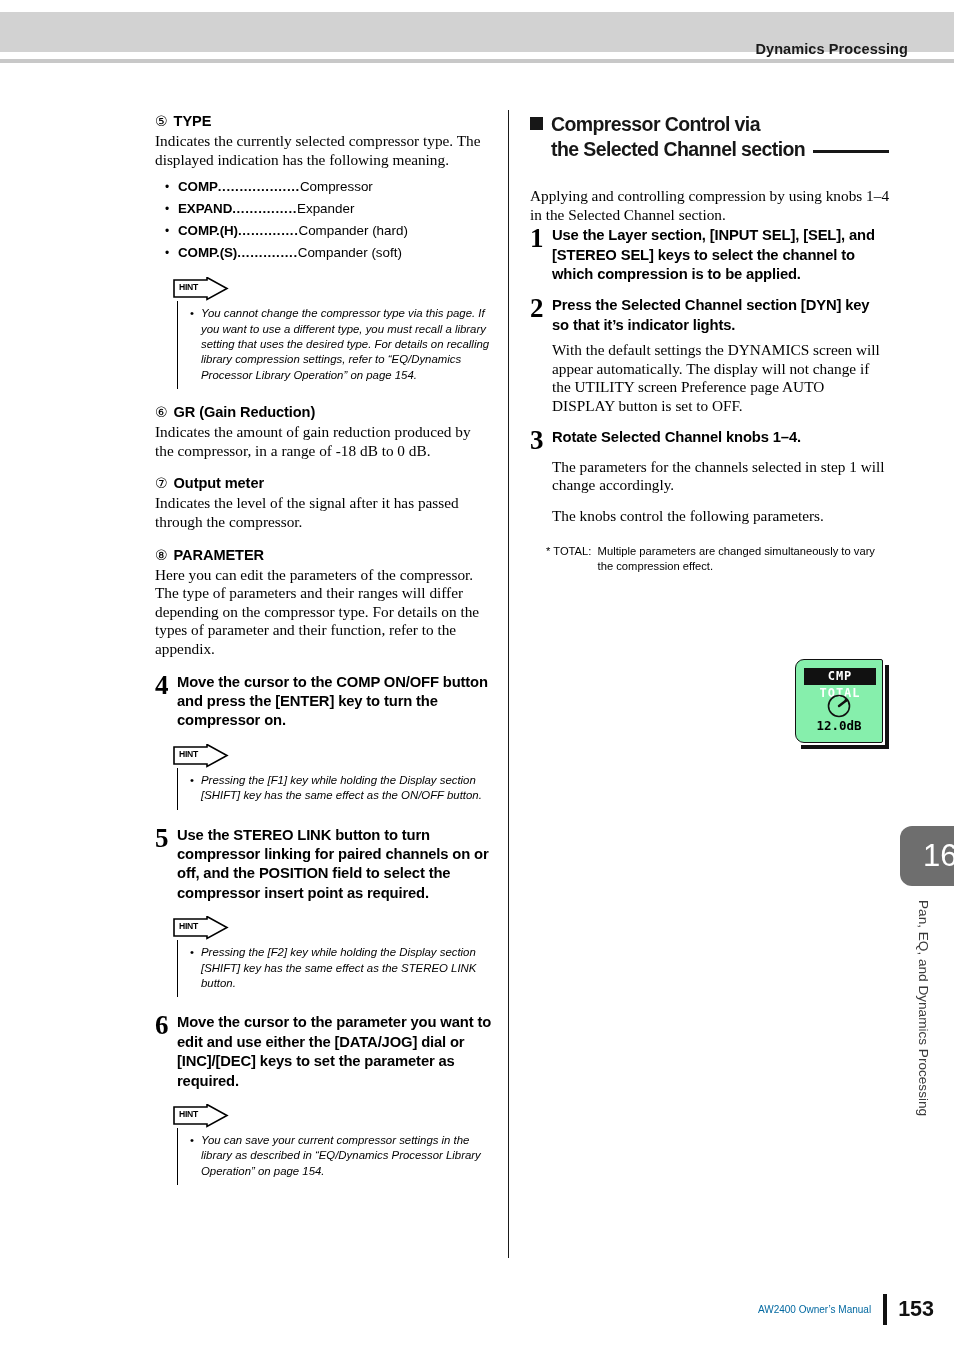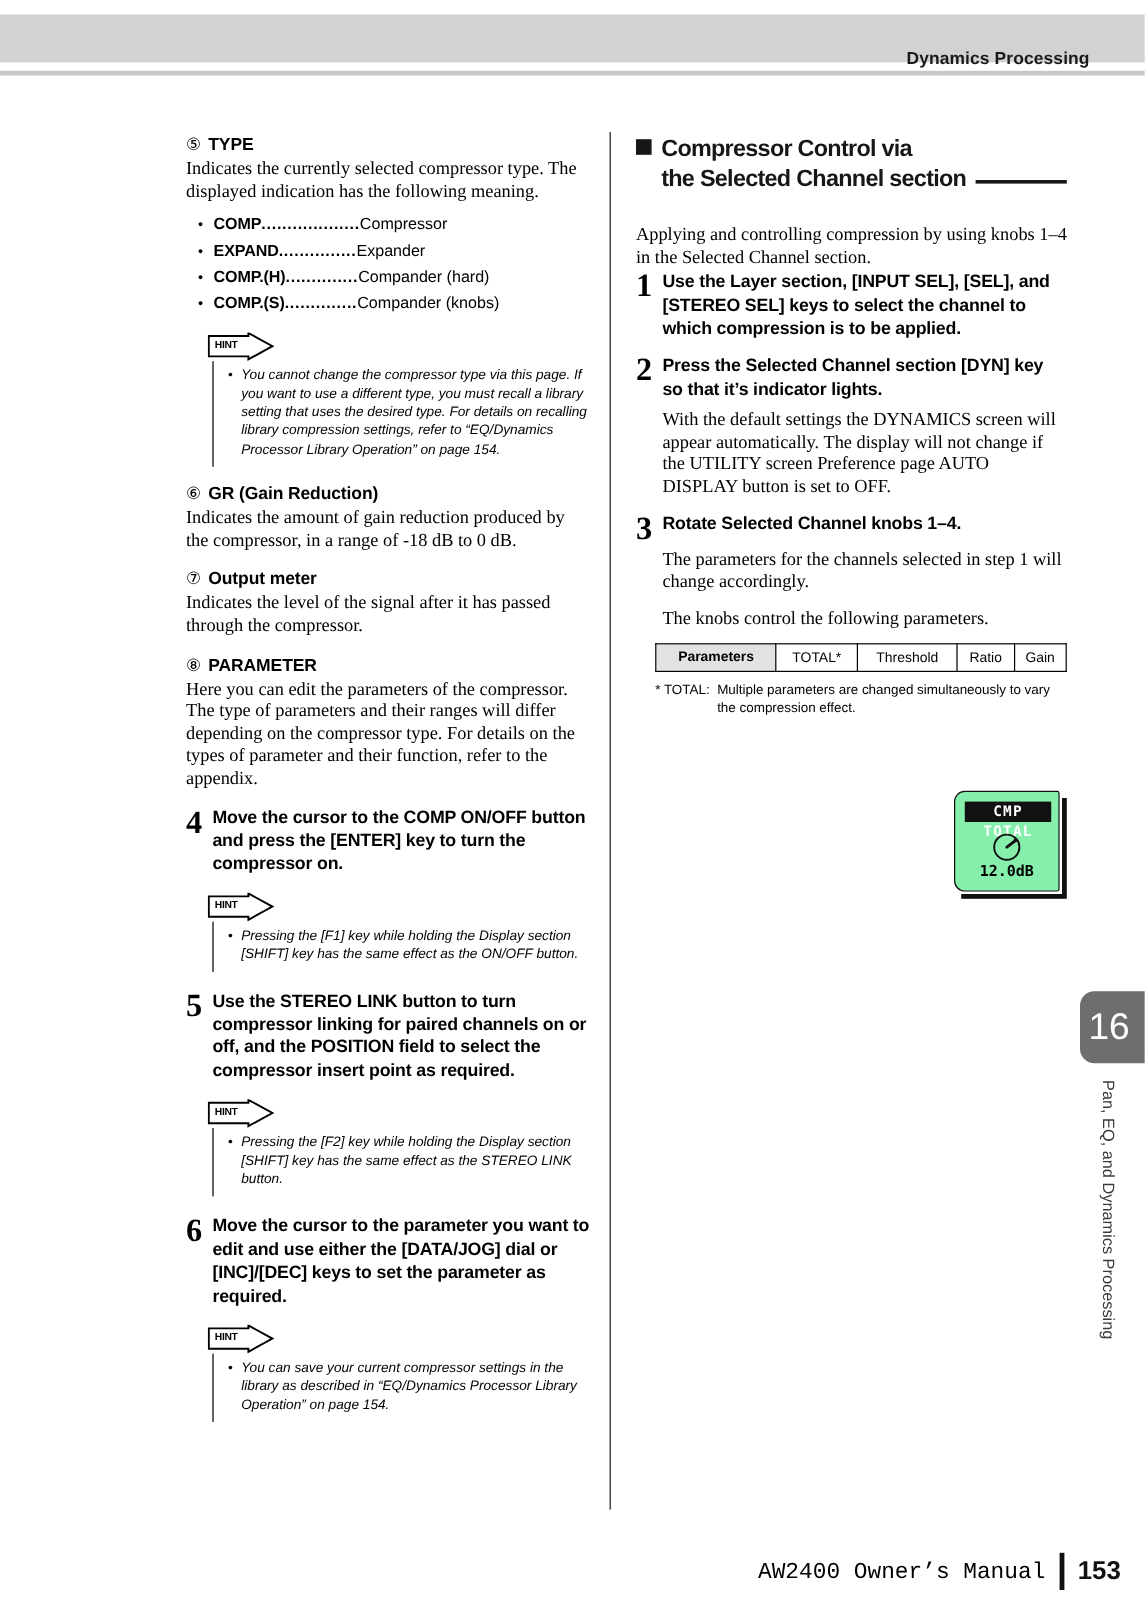--- a/index.html
+++ b/index.html
@@ -304,21 +304,21 @@
     width: 54px;
     height: 60px;
     background: #6e6e6e;
     border-radius: 12px 0 0 12px;
   }
   .chapter-tab .num {
     font-family: "Liberation Sans", sans-serif;
     font-size: 31px;
     color: #ffffff;
     line-height: 60px;
-    padding-left: 7px;
+    padding-left: 23px;
     display: block;
   }
   .chapter-label {
     position: absolute;
     left: 905px;
     top: 900px;
     width: 26px;
     height: 240px;
     font-family: "Liberation Sans", sans-serif;
     font-size: 13.6px;
@@ -330,24 +330,23 @@
   
   .footer {
     position: absolute;
     right: 20px;
     bottom: 26px;
     display: flex;
     align-items: center;
     font-family: "Liberation Sans", sans-serif;
   }
   .footer .manual {
-    font-size: 19px;
-    color: #000000;
+    font-size: 10px;
+    color: #0369a1;
     margin-right: 12px;
-    font-family: Liberation Mono, monospace;
   }
   .footer .pbar {
     width: 4px;
     height: 31px;
     background: #111;
     margin-right: 11px;
   }
   .footer .pnum {
     font-size: 21.5px;
     font-weight: bold;
@@ -389,21 +388,21 @@
       <div class="def-row">
         <span class="bullet">•</span>
         <span class="dt">COMP.(H)</span>
         <span class="dots">..............</span>
         <span class="dd">Compander (hard)</span>
       </div>
       <div class="def-row">
         <span class="bullet">•</span>
         <span class="dt">COMP.(S)</span>
         <span class="dots">..............</span>
-        <span class="dd">Compander (knobs)</span>
+        <span class="dd">Compander (soft)</span>
       </div>
     </div>
 
     <div class="hint-block">
       <div class="hint-badge">
         <svg width="56" height="24" viewBox="0 0 56 24">
           <path d="M1,3 L34,3 L34,0.5 L54,11.5 L34,22.5 L34,20 L1,20 Z" fill="#fff" stroke="#000" stroke-width="1.6"></path>
         </svg>
         <span class="hint-text">HINT</span>
       </div>
@@ -552,27 +551,20 @@
       </div>
     </div>
     <div class="step-sub">
       <p class="body-text" style="margin-bottom:12px;">The parameters for the channels selected in step 1 will change accordingly.</p>
       <p class="body-text">The knobs control the following parameters.</p>
     </div>
   </div>
 
   <table class="param-table">
     <tbody>
-    <tr>
-      <td class="hdr-cell">Parameters</td>
-      <td class="val-cell">TOTAL*</td>
-      <td class="val-cell">Threshold</td>
-      <td class="val-cell">Ratio</td>
-      <td class="val-cell">Gain</td>
-    </tr>
   </tbody>
     </table>
 
   <div class="table-note">
     <span class="tn-key">* TOTAL:  </span>
     <span class="tn-text">Multiple parameters are changed simultaneously to vary the compression effect.</span>
   </div>
 
 
 </div>

